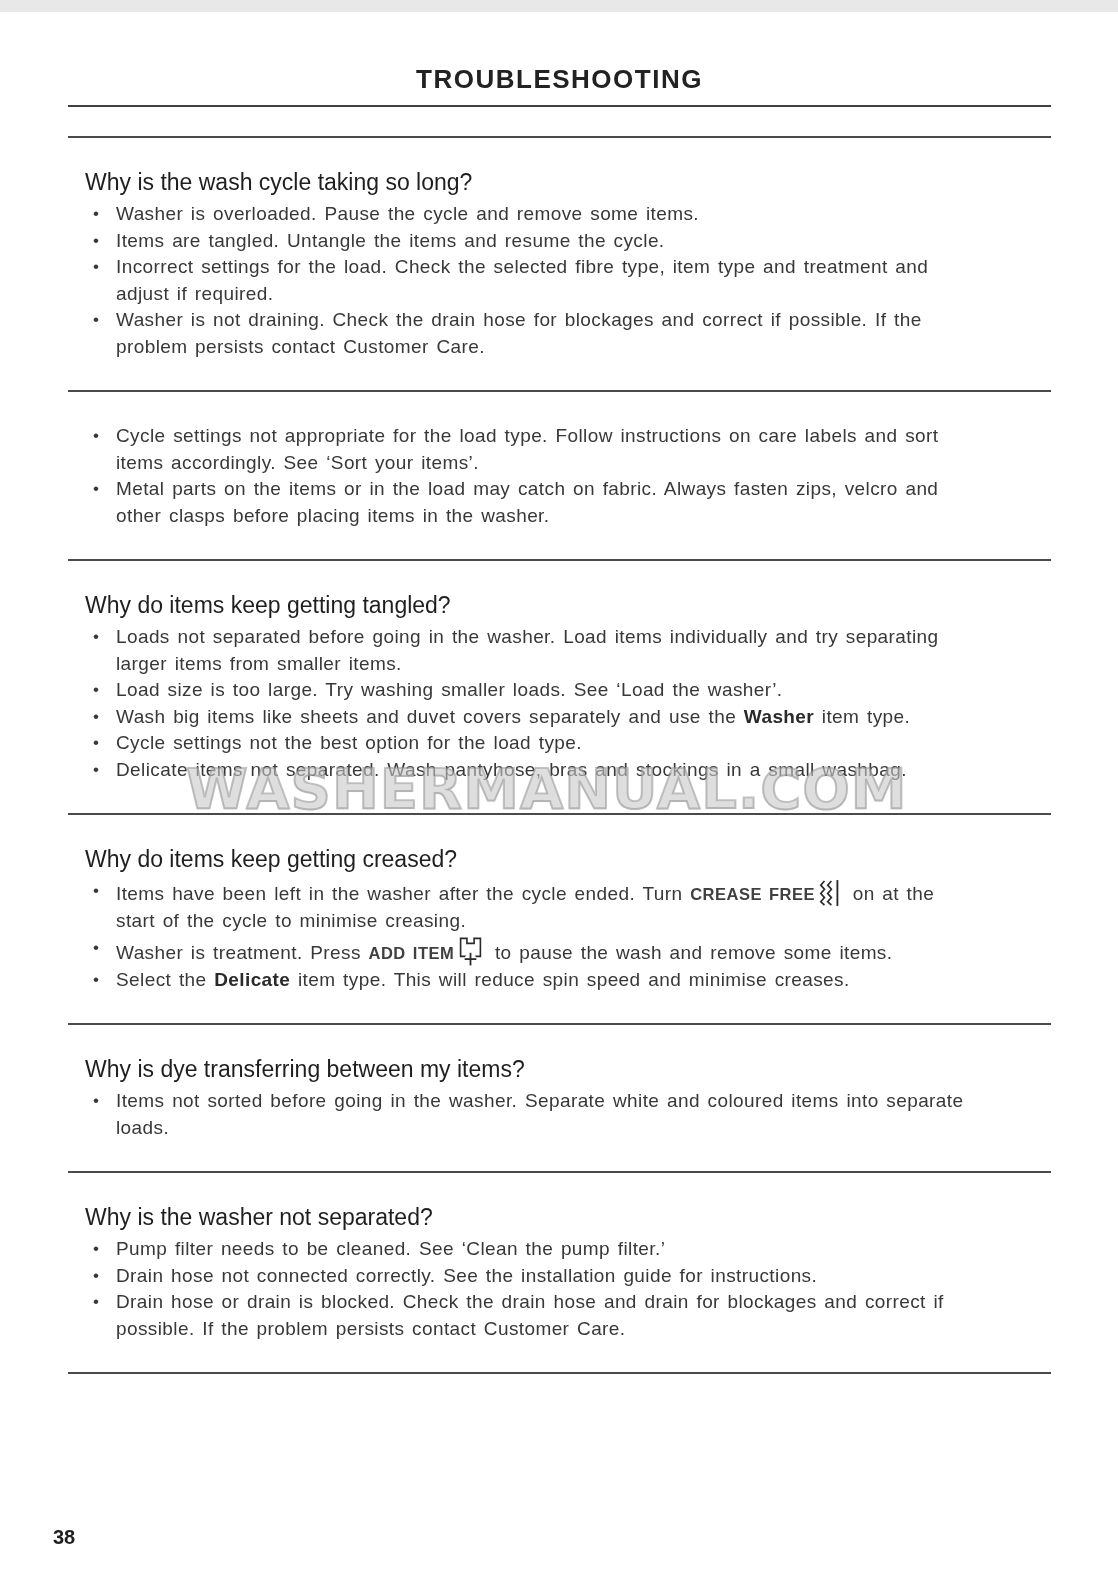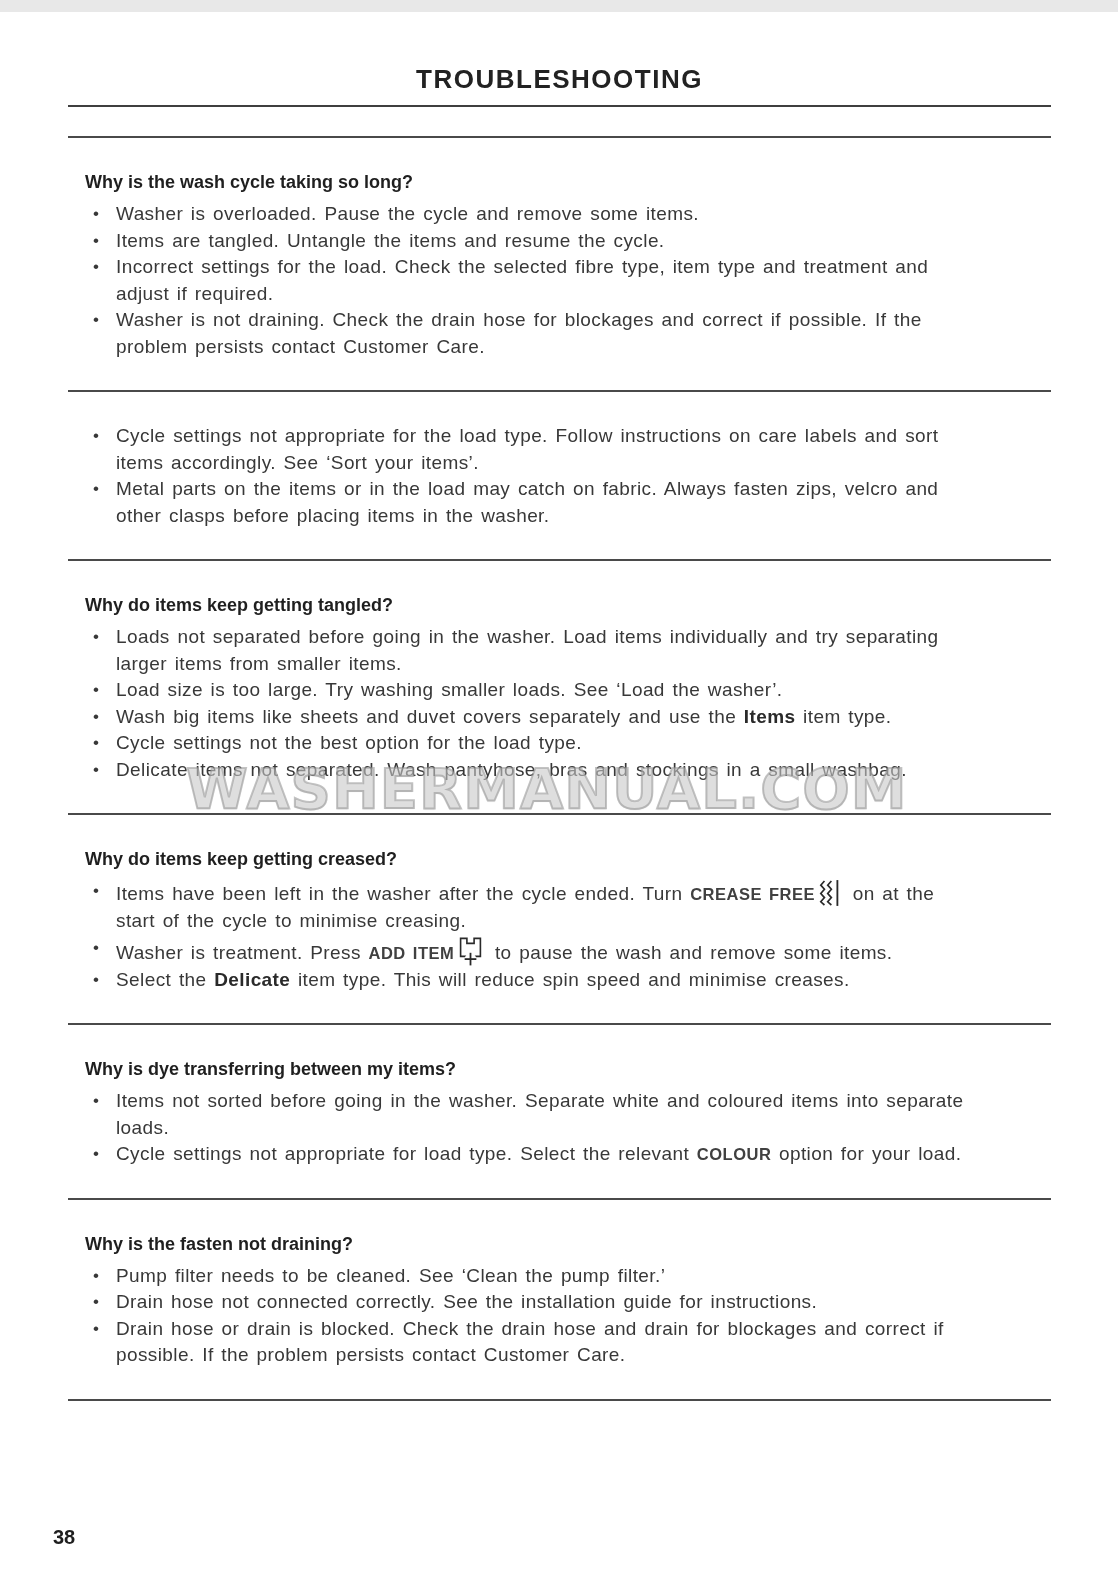--- a/index.html
+++ b/index.html
@@ -21,22 +21,22 @@
     letter-spacing:1.5px;
     color:#222222;
   }
   hr{border:none;margin:0;}
   .rule-heavy{border-top:2.5px solid #3f3f3f;margin-top:10px;}
   .rule-light{border-top:2px solid #4a4a4a;margin-top:29px;}
   .rule-section{border-top:2px solid #4a4a4a;margin:30px 0 31px 0;}
   .sections{margin-top:31px;}
   .section-inner{margin-left:17px;width:886px;}
   .section-heading{
-    font-size:18px;
-    font-weight:bold;
+    font-size:23px;
+    font-weight:normal;
     color:#1f1f1f;
     margin:0 0 5px 0;
     line-height:27px;
   }
   ul.bullets{list-style:none;margin:0;padding:0;}
   ul.bullets li{
     position:relative;
     padding-left:31px;
     font-size:19px;
     line-height:26.5px;
@@ -108,21 +108,21 @@
     </div>
     <hr class="rule-section">
   </section>
 
   <section>
     <div class="section-inner">
       <h2 class="section-heading">Why do items keep getting tangled?</h2>
       <ul class="bullets">
               <li><span class="seg-t">Loads not separated before going in the washer. Load items individually and try separating larger items from smaller items.</span></li>
               <li><span class="seg-t">Load size is too large. Try washing smaller loads. See ‘Load the washer’.</span></li>
-              <li><span class="seg-t">Wash big items like sheets and duvet covers separately and use the </span><span class="seg-b">Items</span><span class="seg-t"> item type.</span></li>
+              <li><span class="seg-t">Wash big items like sheets and duvet covers separately and use the </span><span class="seg-b">Washer</span><span class="seg-t"> item type.</span></li>
               <li><span class="seg-t">Cycle settings not the best option for the load type.</span></li>
               <li><span class="seg-t">Delicate items not separated. Wash pantyhose, bras and stockings in a small washbag.</span></li>
             </ul>
     </div>
     <hr class="rule-section">
   </section>
 
   <section>
     <div class="section-inner">
       <h2 class="section-heading">Why do items keep getting creased?</h2>
@@ -142,29 +142,28 @@
             </ul>
     </div>
     <hr class="rule-section">
   </section>
 
   <section>
     <div class="section-inner">
       <h2 class="section-heading">Why is dye transferring between my items?</h2>
       <ul class="bullets">
               <li><span class="seg-t">Items not sorted before going in the washer. Separate white and coloured items into separate loads.</span></li>
-              <li><span class="seg-t">Cycle settings not appropriate for load type. Select the relevant </span><span class="seg-bc">COLOUR</span><span class="seg-t"> option for your load.</span></li>
             </ul>
     </div>
     <hr class="rule-section">
   </section>
 
   <section>
     <div class="section-inner">
-      <h2 class="section-heading">Why is the fasten not draining?</h2>
+      <h2 class="section-heading">Why is the washer not separated?</h2>
       <ul class="bullets">
               <li><span class="seg-t">Pump filter needs to be cleaned. See ‘Clean the pump filter.’</span></li>
               <li><span class="seg-t">Drain hose not connected correctly. See the installation guide for instructions.</span></li>
               <li><span class="seg-t">Drain hose or drain is blocked. Check the drain hose and drain for blockages and correct if possible. If the problem persists contact Customer Care.</span></li>
             </ul>
     </div>
     <hr class="rule-section">
   </section>
 </div>
   </div>

